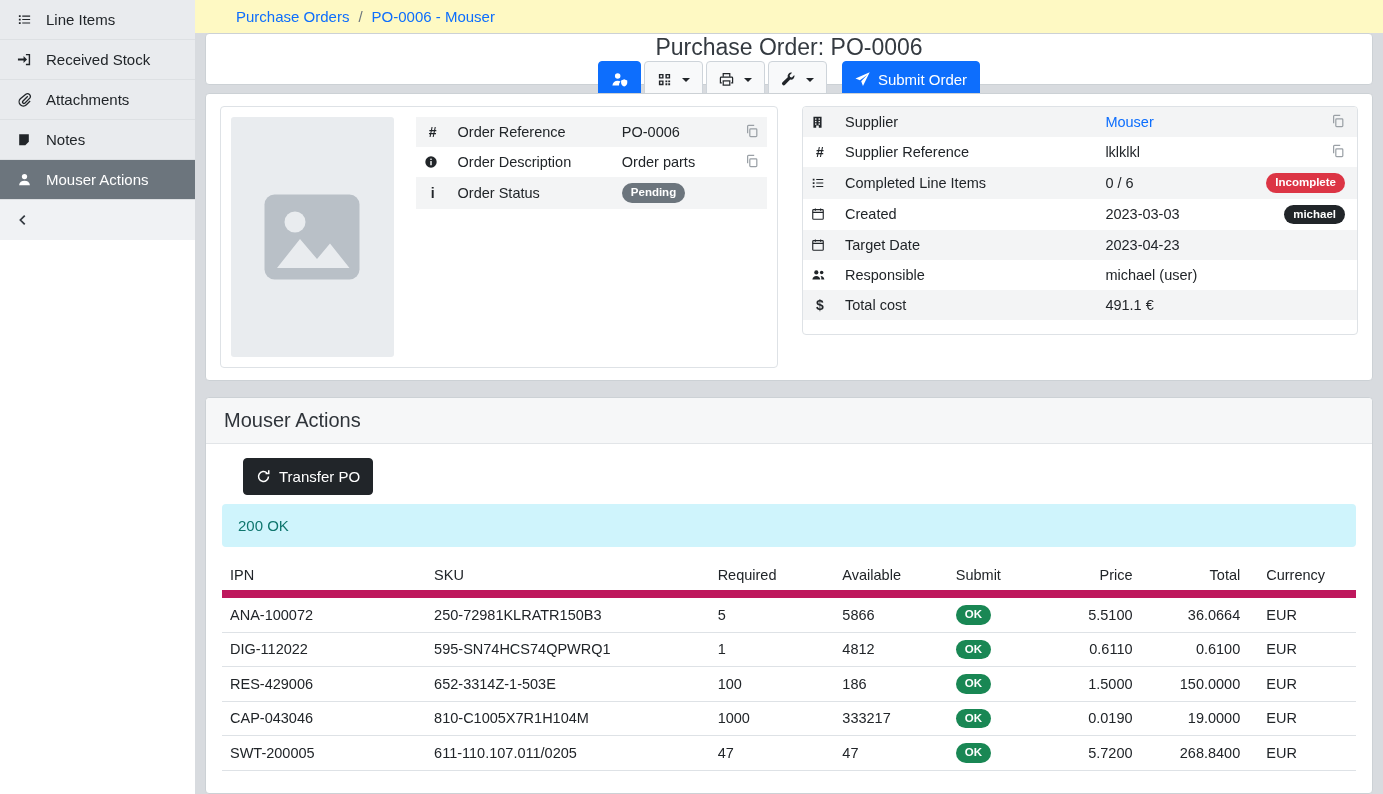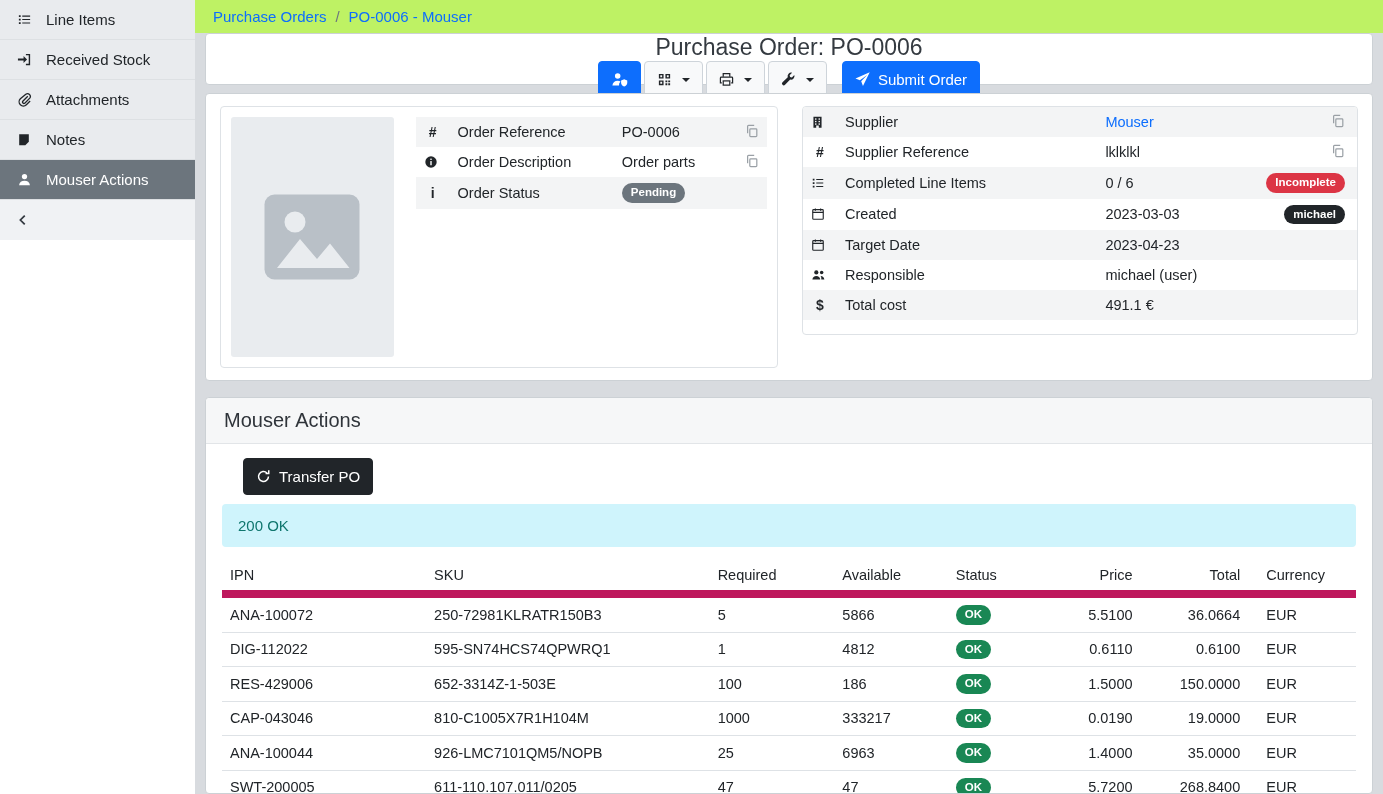--- a/index.html
+++ b/index.html
@@ -11,21 +11,21 @@
   .sidebar { flex:0 0 195px; background:#fff; }
   .side-item { display:flex; align-items:center; gap:14px; height:40px; padding:0 16px; background:#e9ebee; border-bottom:1px solid #dde0e3; font-size:15px; color:#212529; cursor:pointer; }
   .side-item .icn { width:16px; display:flex; justify-content:center; color:#212529; }
   .side-item.active { background:#6c757d; color:#fff; }
   .side-item.active .icn { color:#fff; }
   .side-collapse { display:flex; align-items:center; height:40px; padding:0 16px; background:#f0f2f4; color:#343a40; cursor:pointer; }
   .icn svg { display:block; }
 
   
   .main { flex:1; display:flex; flex-direction:column; background:#d8dbdf; overflow:hidden; }
-  .breadcrumb-bar { height:33px; background:#bef264; display:flex; align-items:center; gap:9px; padding-left:18px; font-size:15px; }
+  .breadcrumb-bar { height:33px; background:#fef9c3; display:flex; align-items:center; gap:9px; padding-left:41px; font-size:15px; }
   .breadcrumb-bar a { color:#0d6efd; text-decoration:none; cursor:pointer; }
   .crumb-sep { color:#6c757d; }
 
   .panel { background:#fff; border:1px solid #ccd1d5; border-radius:4px; margin:0 10px; }
 
   
   .header-panel { height:52px; display:flex; align-items:center; justify-content:space-between; padding:0 18px;flex-direction:column; }
   .page-title { font-size:23px; font-weight:500; color:#343a40; }
   .header-actions { display:flex; align-items:center; gap:3px; }
   .btn { display:inline-flex; align-items:center; justify-content:center; gap:8px; height:37px; padding:0 12px; border-radius:4px; border:1px solid transparent; font-size:15px; cursor:pointer; background:none; font-family:inherit; }
@@ -388,21 +388,21 @@
               <col style="width:8%">
               <col style="width:9.5%">
               <col style="width:9.5%">
           </colgroup>
           <thead>
             <tr>
               <th>IPN</th>
               <th>SKU</th>
               <th>Required</th>
               <th>Available</th>
-              <th>Status</th>
+              <th>Submit</th>
               <th class="t-right">Price</th>
               <th class="t-right">Total</th>
               <th class="col-curr">Currency</th>
             </tr>
           </thead>
           <tbody>
             <tr>
               <td>ANA-100072</td>
               <td>250-72981KLRATR150B3</td>
               <td>5</td>
@@ -436,30 +436,20 @@
               <td>CAP-043046</td>
               <td>810-C1005X7R1H104M</td>
               <td>1000</td>
               <td>333217</td>
               <td><span class="badge badge-green">OK</span></td>
               <td class="t-right">0.0190</td>
               <td class="t-right">19.0000</td>
               <td class="col-curr">EUR</td>
             </tr>
             <tr>
-              <td>ANA-100044</td>
-              <td>926-LMC7101QM5/NOPB</td>
-              <td>25</td>
-              <td>6963</td>
-              <td><span class="badge badge-green">OK</span></td>
-              <td class="t-right">1.4000</td>
-              <td class="t-right">35.0000</td>
-              <td class="col-curr">EUR</td>
-            </tr>
-            <tr>
               <td>SWT-200005</td>
               <td>611-110.107.011/0205</td>
               <td>47</td>
               <td>47</td>
               <td><span class="badge badge-green">OK</span></td>
               <td class="t-right">5.7200</td>
               <td class="t-right">268.8400</td>
               <td class="col-curr">EUR</td>
             </tr>
           </tbody>

